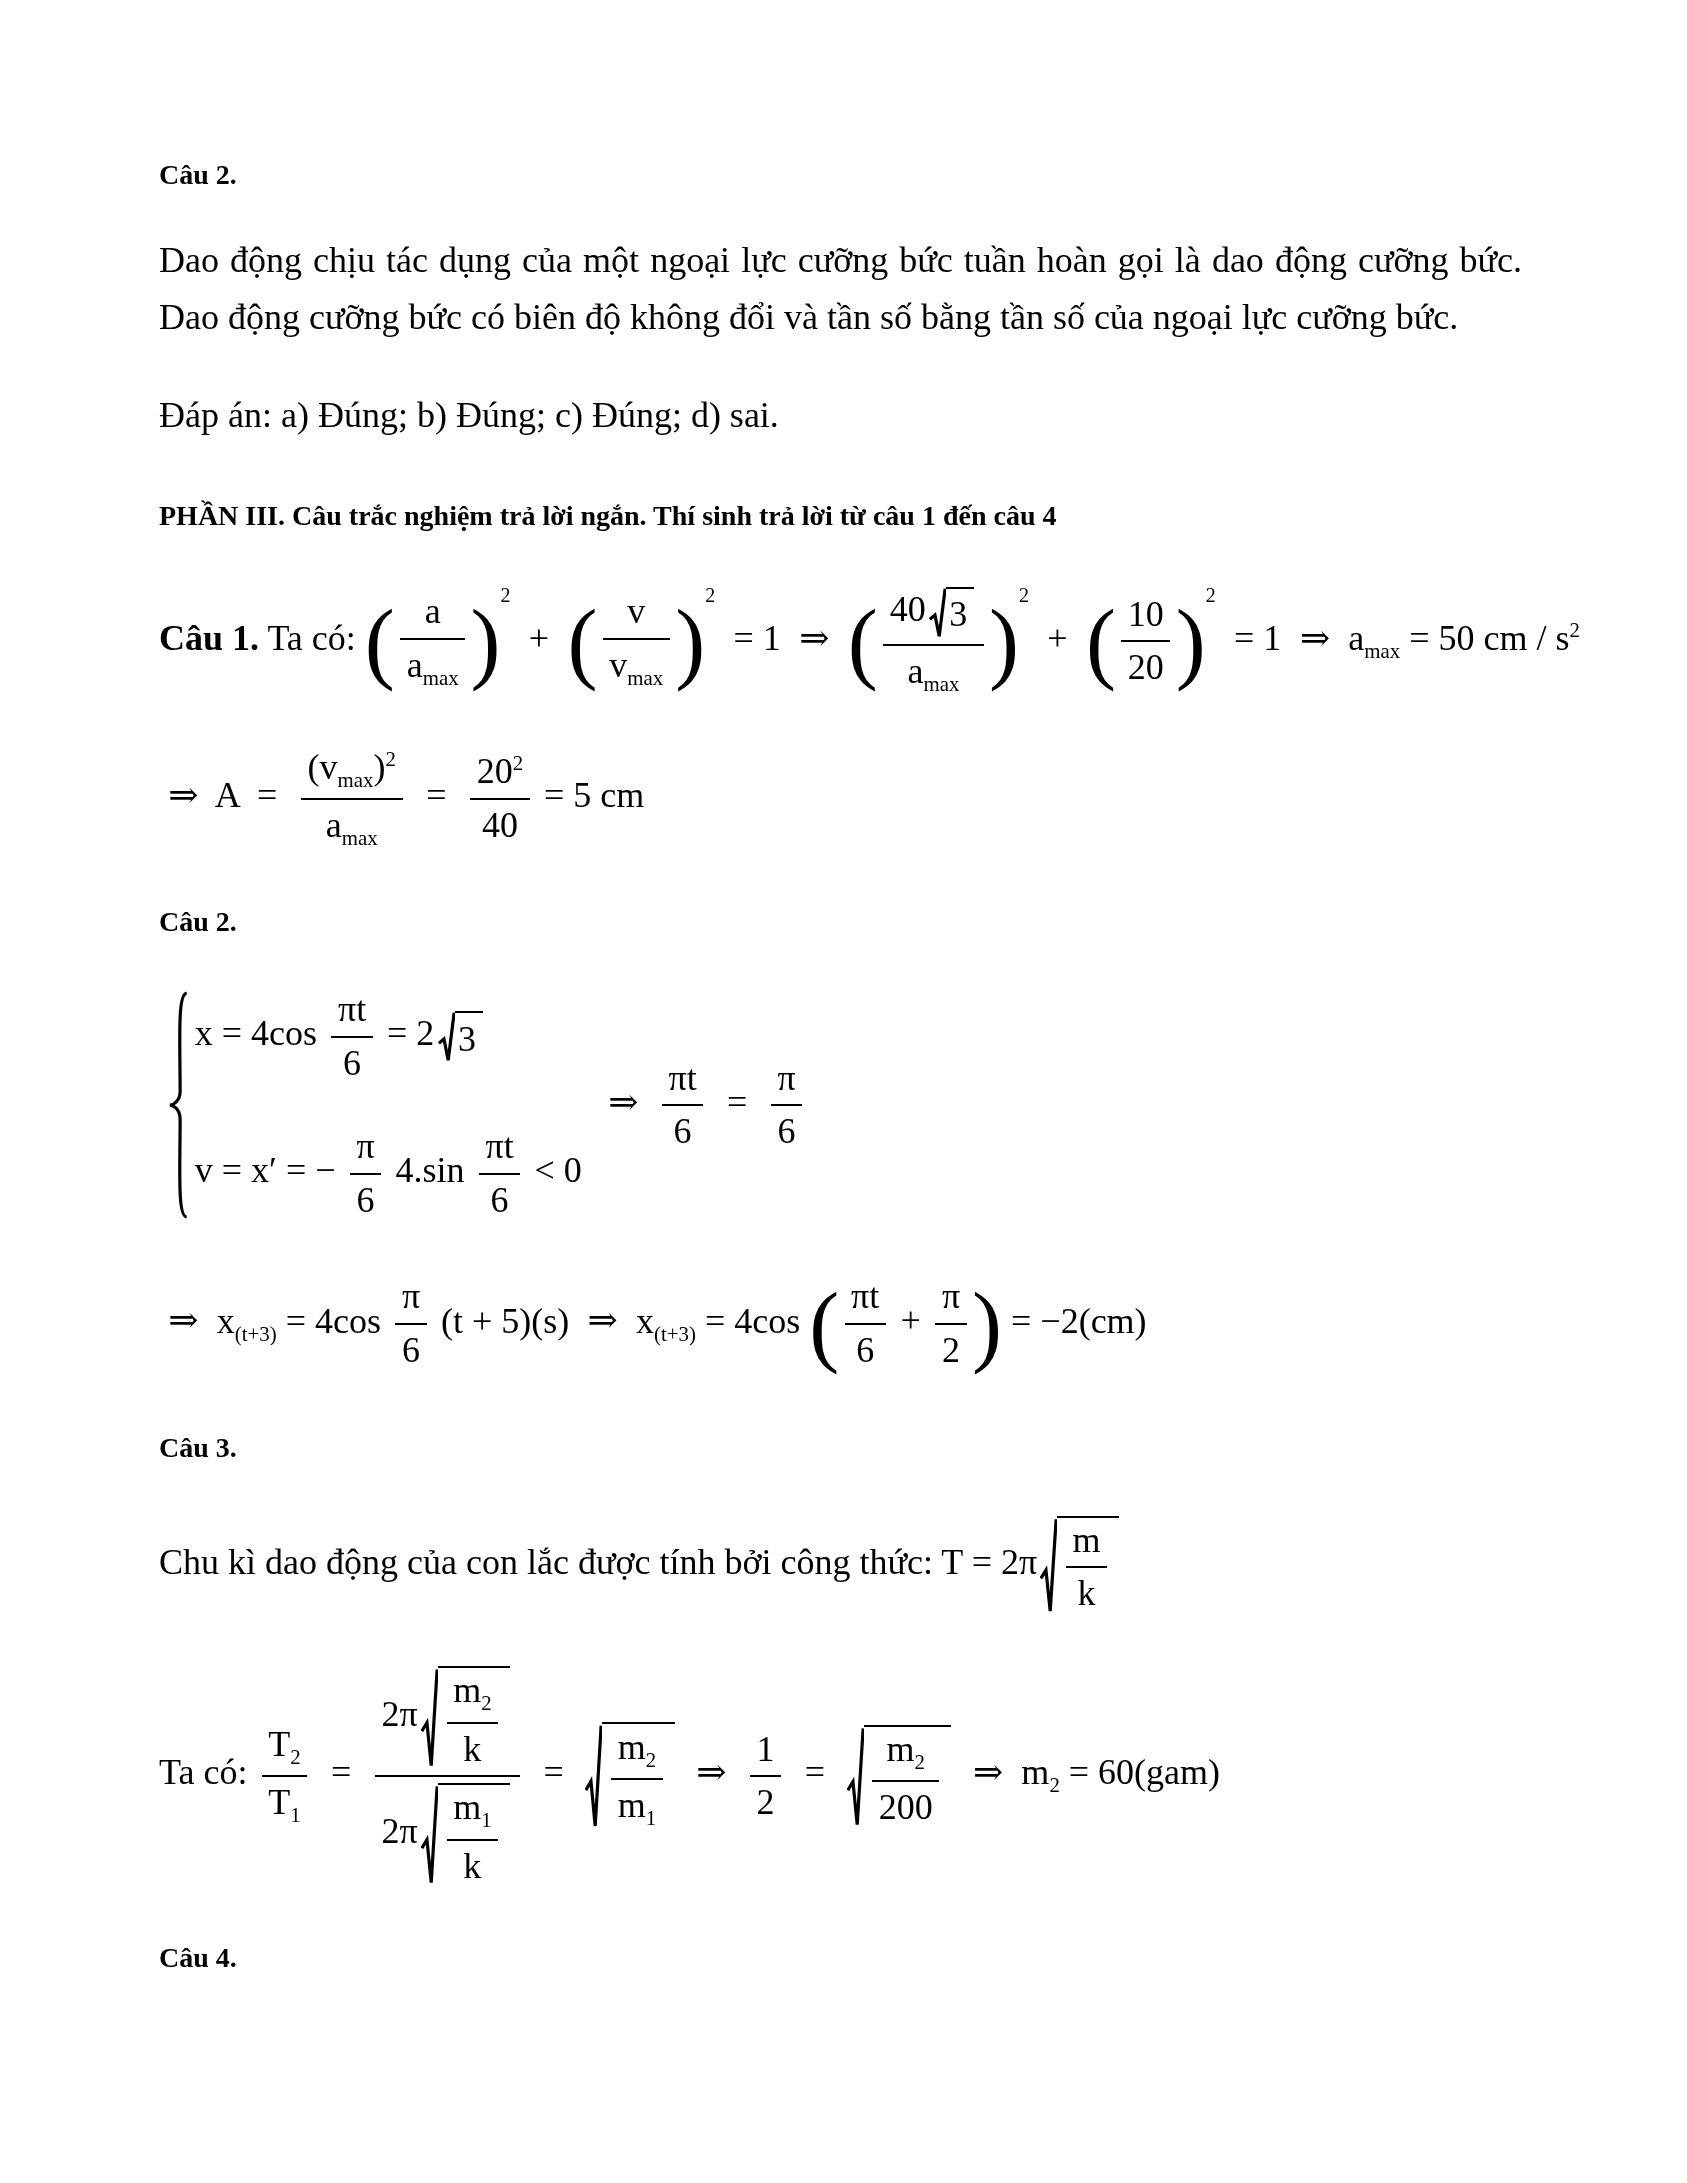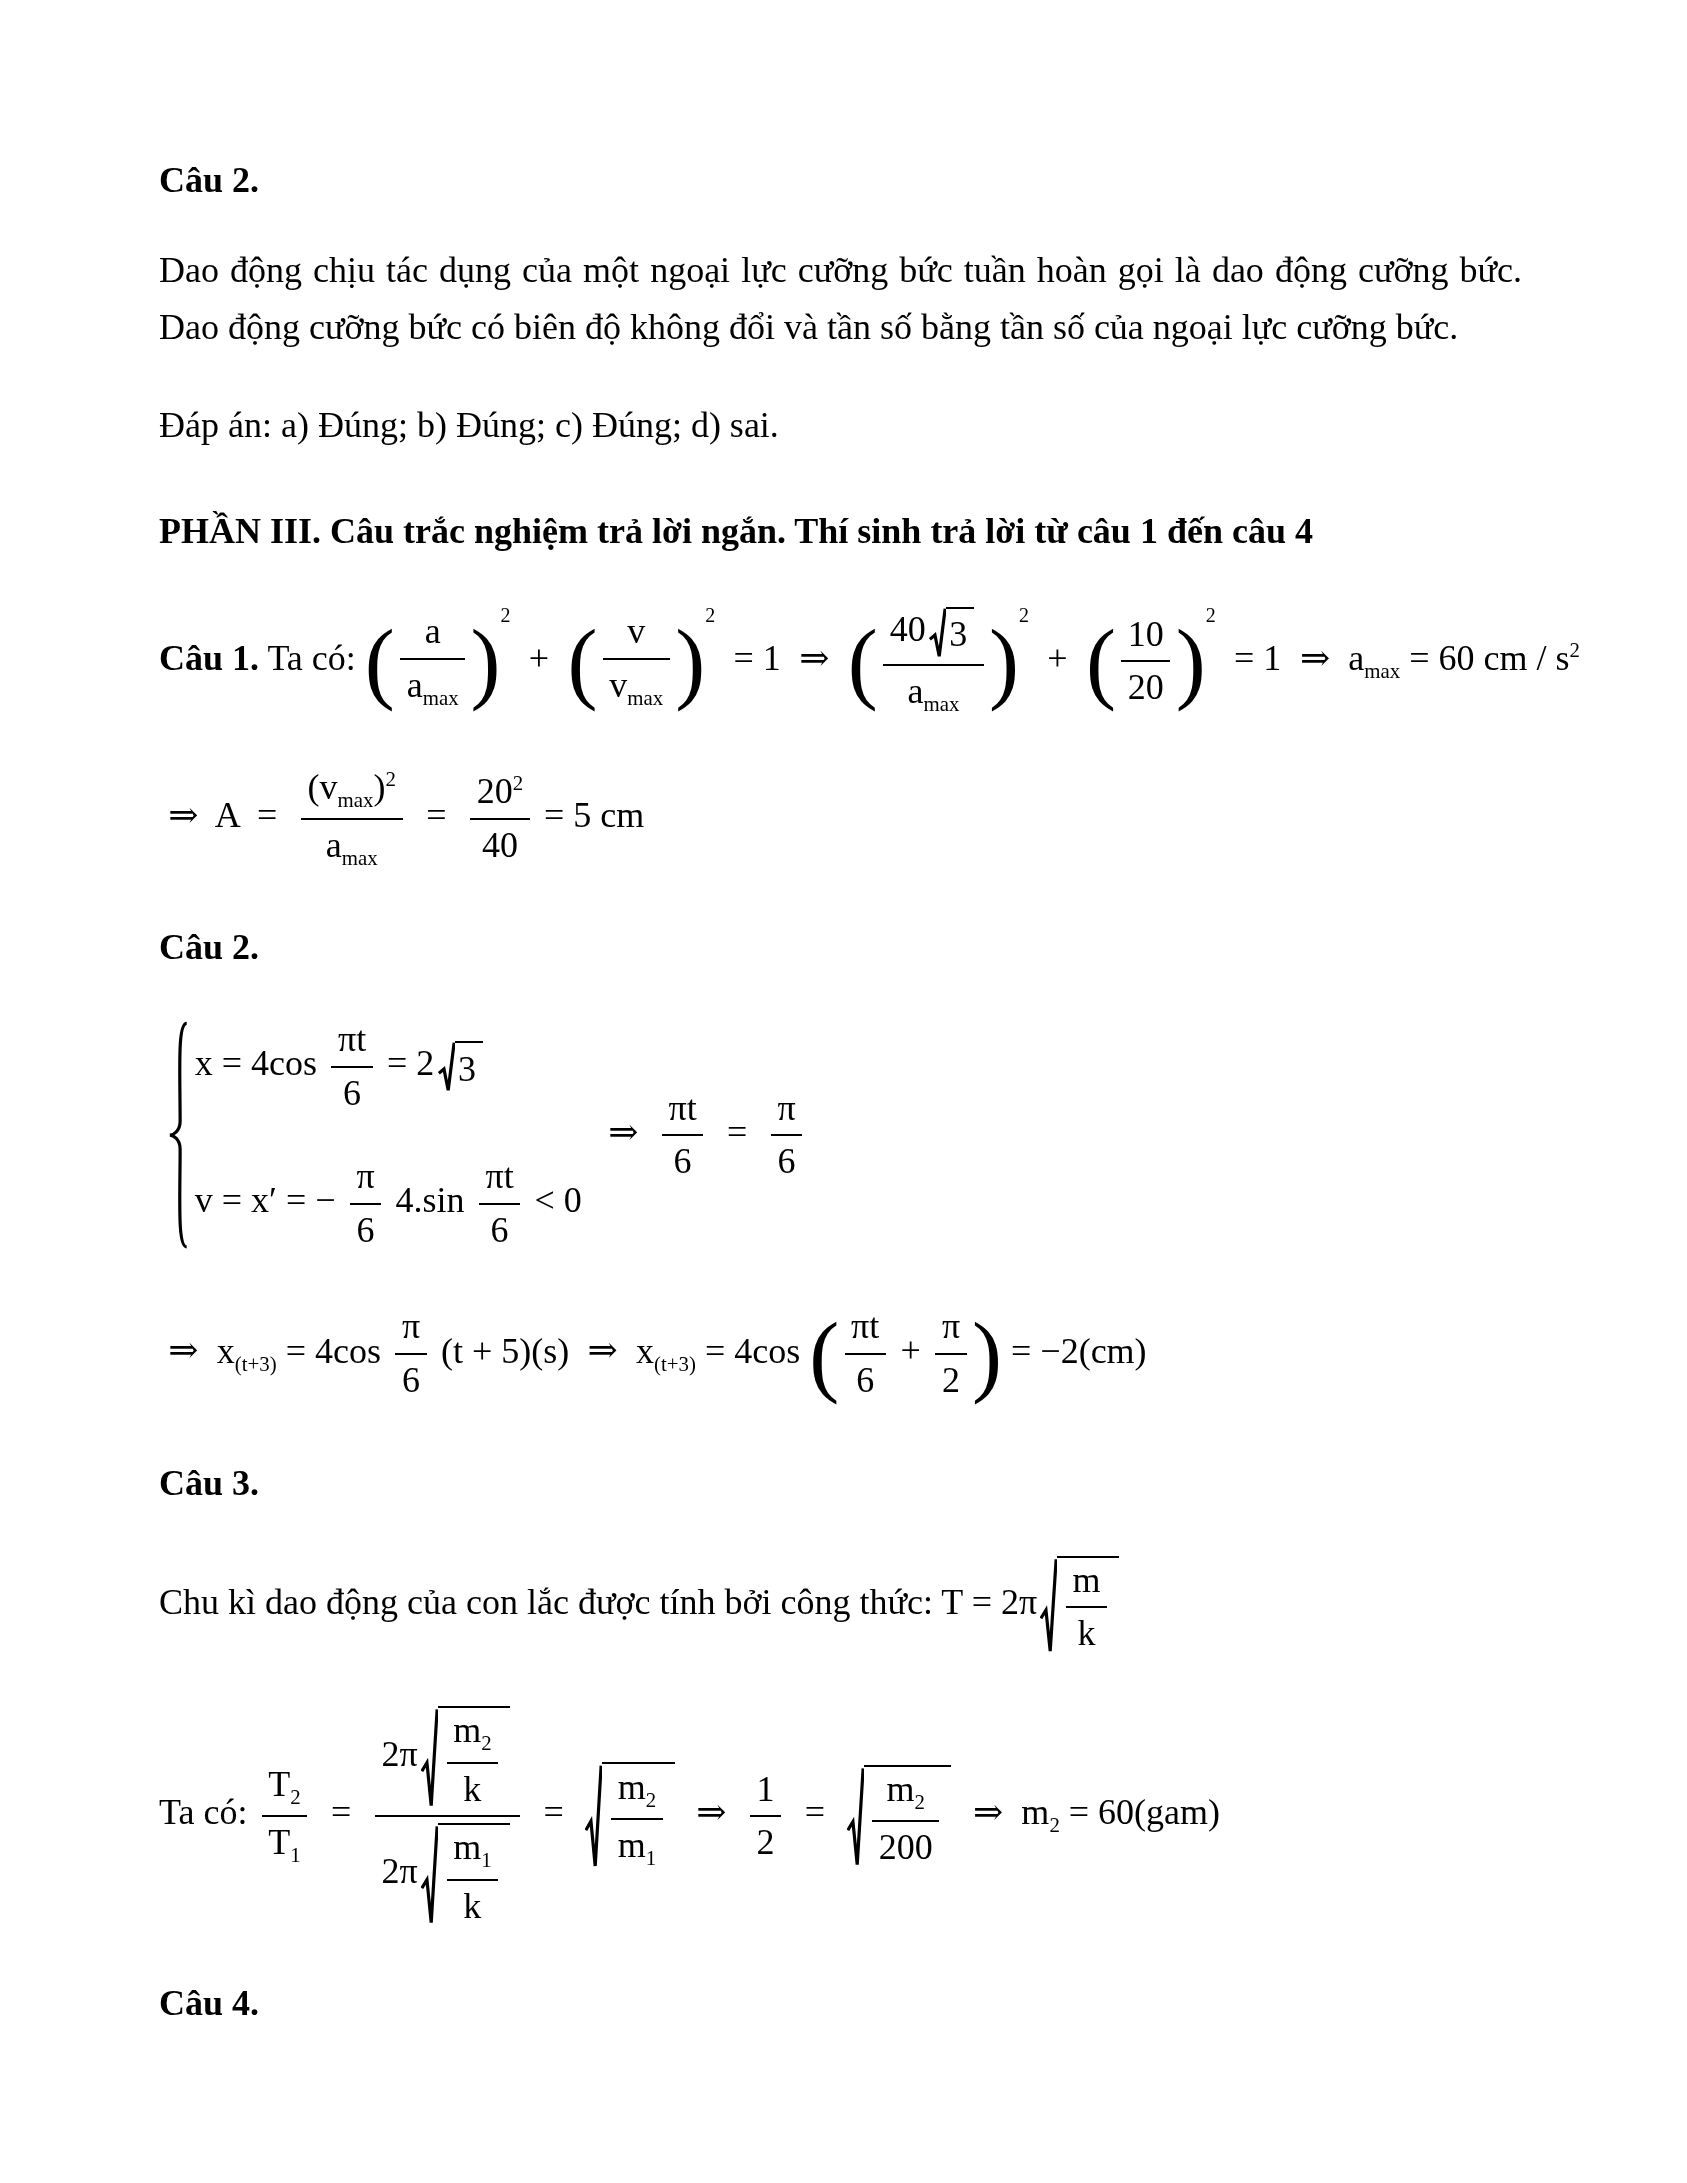--- a/index.html
+++ b/index.html
@@ -5,21 +5,21 @@
   * { box-sizing: border-box; }
   html, body { margin: 0; padding: 0; background: #ffffff; }
   body {
     width: 1687px; height: 2183px; overflow: hidden;
     font-family: "Liberation Serif", "DejaVu Serif", serif;
     font-size: 36px; color: #000;
   }
   .page { padding: 159px 165px 0 159px; }
 
   .b { font-weight: bold; }
-  .h { font-size: 36px; font-weight: bold; margin: 56px 0 0; }
+  .h { font-size: 28px; font-weight: bold; margin: 56px 0 0; }
   .h:first-child { margin-top: 0; }
   .para { margin: 41px 0 0; line-height: 1.58; }
   .just { text-align: justify; }
 
   .mrow { margin: 52px 0 0; white-space: nowrap; }
 
   .frac { display: inline-block; vertical-align: middle; text-align: center; margin: 0 5.3px; }
   .frac > .num { display: block; padding: 0 6.6px 6px; line-height: 1.1; }
   .frac > .den { display: block; border-top: 2px solid #000; padding: 6px 6.6px 0; line-height: 1.1; }
 
@@ -61,21 +61,21 @@
     <span class="bp">(</span><span class="frac"><span class="num"><span>40</span><span class="sqrt">
             <svg class="radsign" viewBox="0 0 20 60" preserveAspectRatio="none">
               <path d="M1 38 L7 33 L12 58 L19 2" fill="none" stroke="#000" stroke-width="3.2" vector-effect="non-scaling-stroke"></path>
             </svg>
             <span class="body">3</span>
           </span></span><span class="den"><span>a</span><sub>max</sub></span></span><span class="bp">)</span><sup class="bpsup">2</sup>
     <span class="op">+</span>
     <span class="bp">(</span><span class="frac"><span class="num">10</span><span class="den">20</span></span><span class="bp">)</span><sup class="bpsup">2</sup>
     <span class="op">= 1</span><span class="op">⇒</span>
     <span>a</span><sub>max</sub>
-    <span>= 60 cm / s</span><sup>2</sup>
+    <span>= 50 cm / s</span><sup>2</sup>
   </div>
 
   <div class="mrow">
     <span class="op">⇒</span>
     <span>A</span>
     <span class="op">=</span>
     <span class="frac"><span class="num"><span>(</span><span>v</span><sub>max</sub><span>)</span><sup>2</sup></span><span class="den"><span>a</span><sub>max</sub></span></span>
     <span class="op">=</span>
     <span class="frac"><span class="num"><span>20</span><sup>2</sup></span><span class="den">40</span></span>
     <span>= 5 cm</span>

